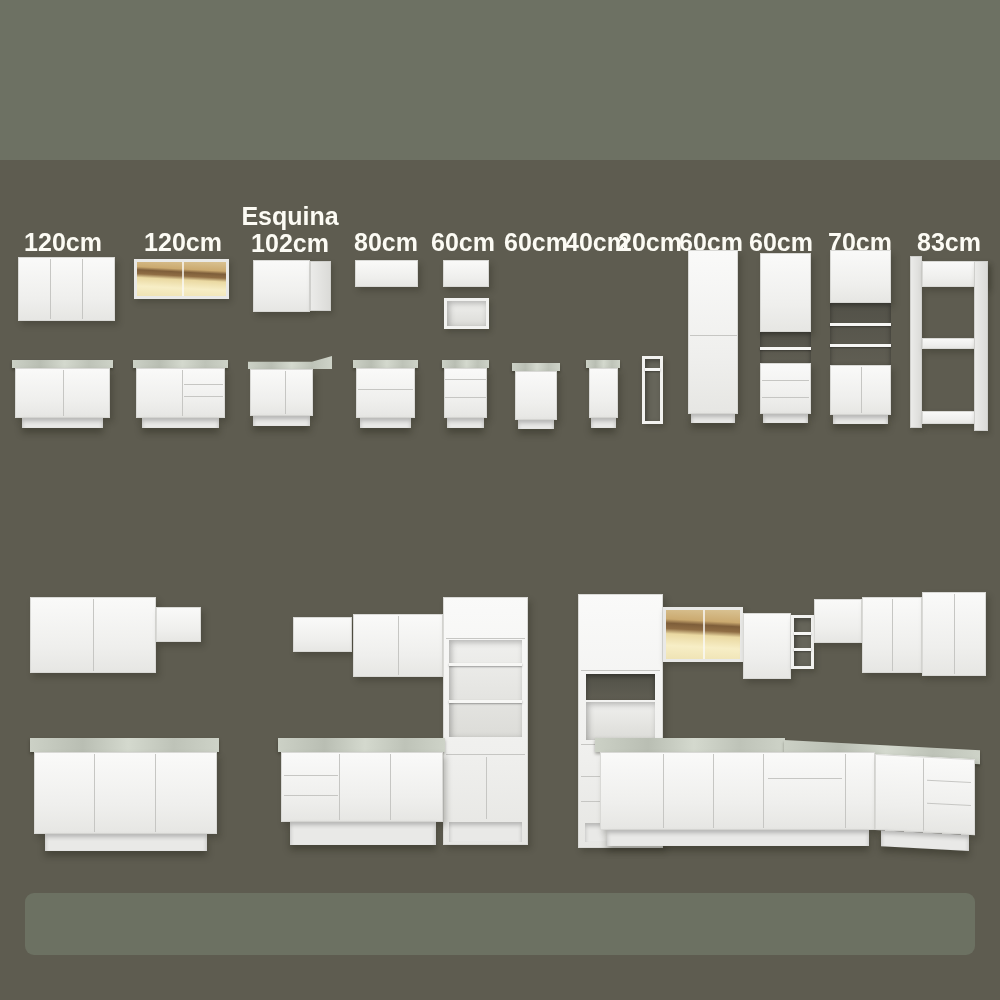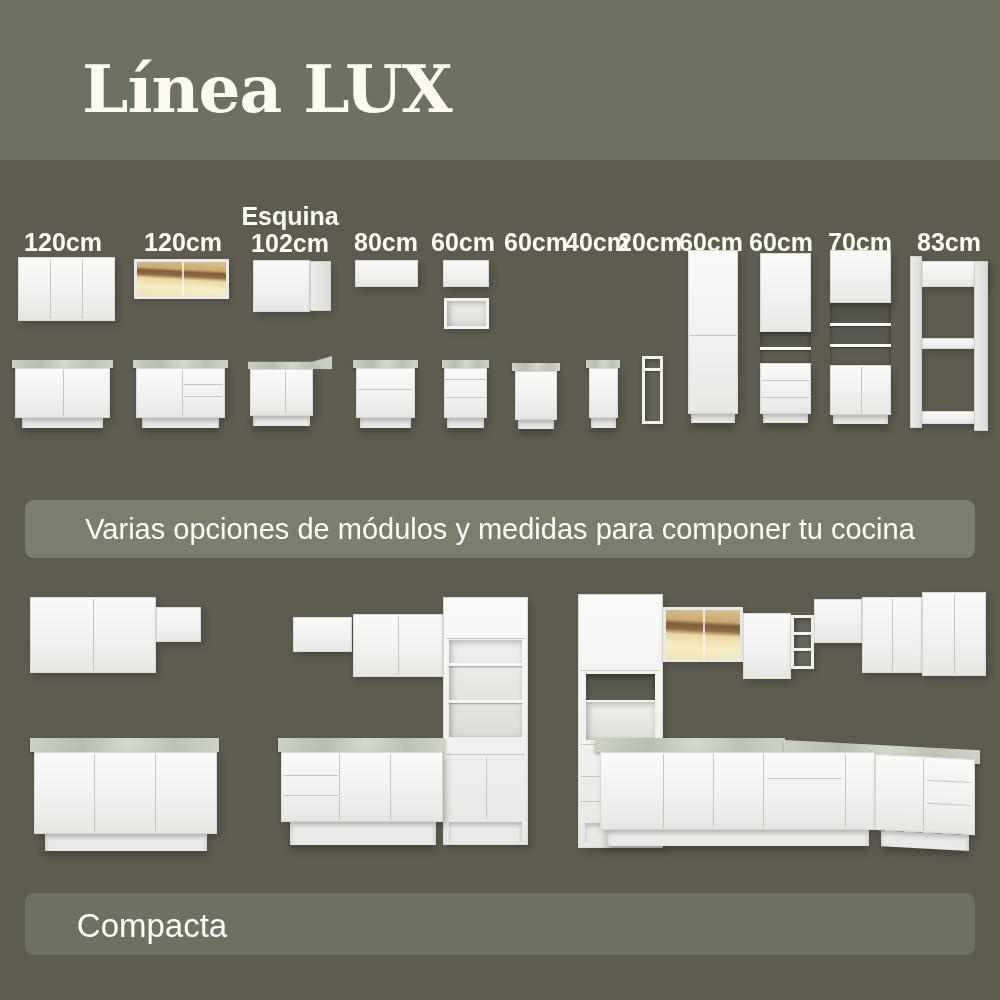--- a/index.html
+++ b/index.html
@@ -42,21 +42,20 @@
        background:linear-gradient(183deg,#d9c292 0%,#cbaa70 24%,#7e5e3a 32%,#8f6d44 42%,#ead9a2 52%,#f7eec6 74%,#efe3b4 100%);}
   .mullion{position:absolute;top:0;bottom:0;width:2px;background:rgba(250,250,248,.75);}
   .leg{position:absolute;transform:skewY(3deg);transform-origin:left top;}
 </style>
 </head>
 <body>
 
 <div class="stage">
 
   <div class="header">
-    <div class="title">Línea LUX</div>
   </div>
 
   <div class="mlbl" style="left:63px;top:228px">120cm</div>
   <div class="mlbl" style="left:183px;top:228px">120cm</div>
   <div class="mlbl" style="left:290px;top:202px">Esquina</div>
   <div class="mlbl" style="left:290px;top:229px">102cm</div>
   <div class="mlbl" style="left:386px;top:228px">80cm</div>
   <div class="mlbl" style="left:463px;top:228px">60cm</div>
   <div class="mlbl" style="left:536px;top:228px">60cm</div>
   <div class="mlbl" style="left:597px;top:228px">40cm</div>
@@ -149,23 +148,20 @@
     <div class="vline" style="left:50%"></div>
   </div>
   <div class="kick" style="left:833px;top:415px;width:55px;height:9px"></div>
 
   <div class="panel" style="left:910px;top:256px;width:12px;height:172px"></div>
   <div class="cab" style="left:922px;top:261px;width:66px;height:26px"></div>
   <div class="cab" style="left:922px;top:338px;width:56px;height:11px"></div>
   <div class="cab" style="left:922px;top:411px;width:56px;height:13px"></div>
   <div class="panel" style="left:974px;top:261px;width:14px;height:170px"></div>
 
-  <div class="banner">
-    <span>Varias opciones de módulos y medidas para componer tu cocina</span>
-  </div>
 
   <div>
     <div class="cab" style="left:30px;top:597px;width:126px;height:76px">
       <div class="vline" style="left:50%"></div>
     </div>
     <div class="cab" style="left:156px;top:607px;width:45px;height:35px"></div>
     <div class="marble" style="left:30px;top:738px;width:189px;height:14px"></div>
     <div class="cab" style="left:34px;top:752px;width:183px;height:82px">
       <div class="vline" style="left:33%"></div>
       <div class="vline" style="left:66%"></div>
@@ -240,15 +236,14 @@
         <div class="vline" style="left:48%"></div>
         <div class="hline" style="left:52%;width:44%;top:30%"></div>
         <div class="hline" style="left:52%;width:44%;top:60%"></div>
       </div>
       <div class="kick" style="left:6px;top:76px;width:88px;height:16px"></div>
     </div>
     <div class="kick" style="left:607px;top:830px;width:262px;height:16px"></div>
   </div>
 
   <div class="bottombar"></div>
-  <div class="klabel" style="left:152px">Compacta</div>
 
 </div>
 
 </body></html>

